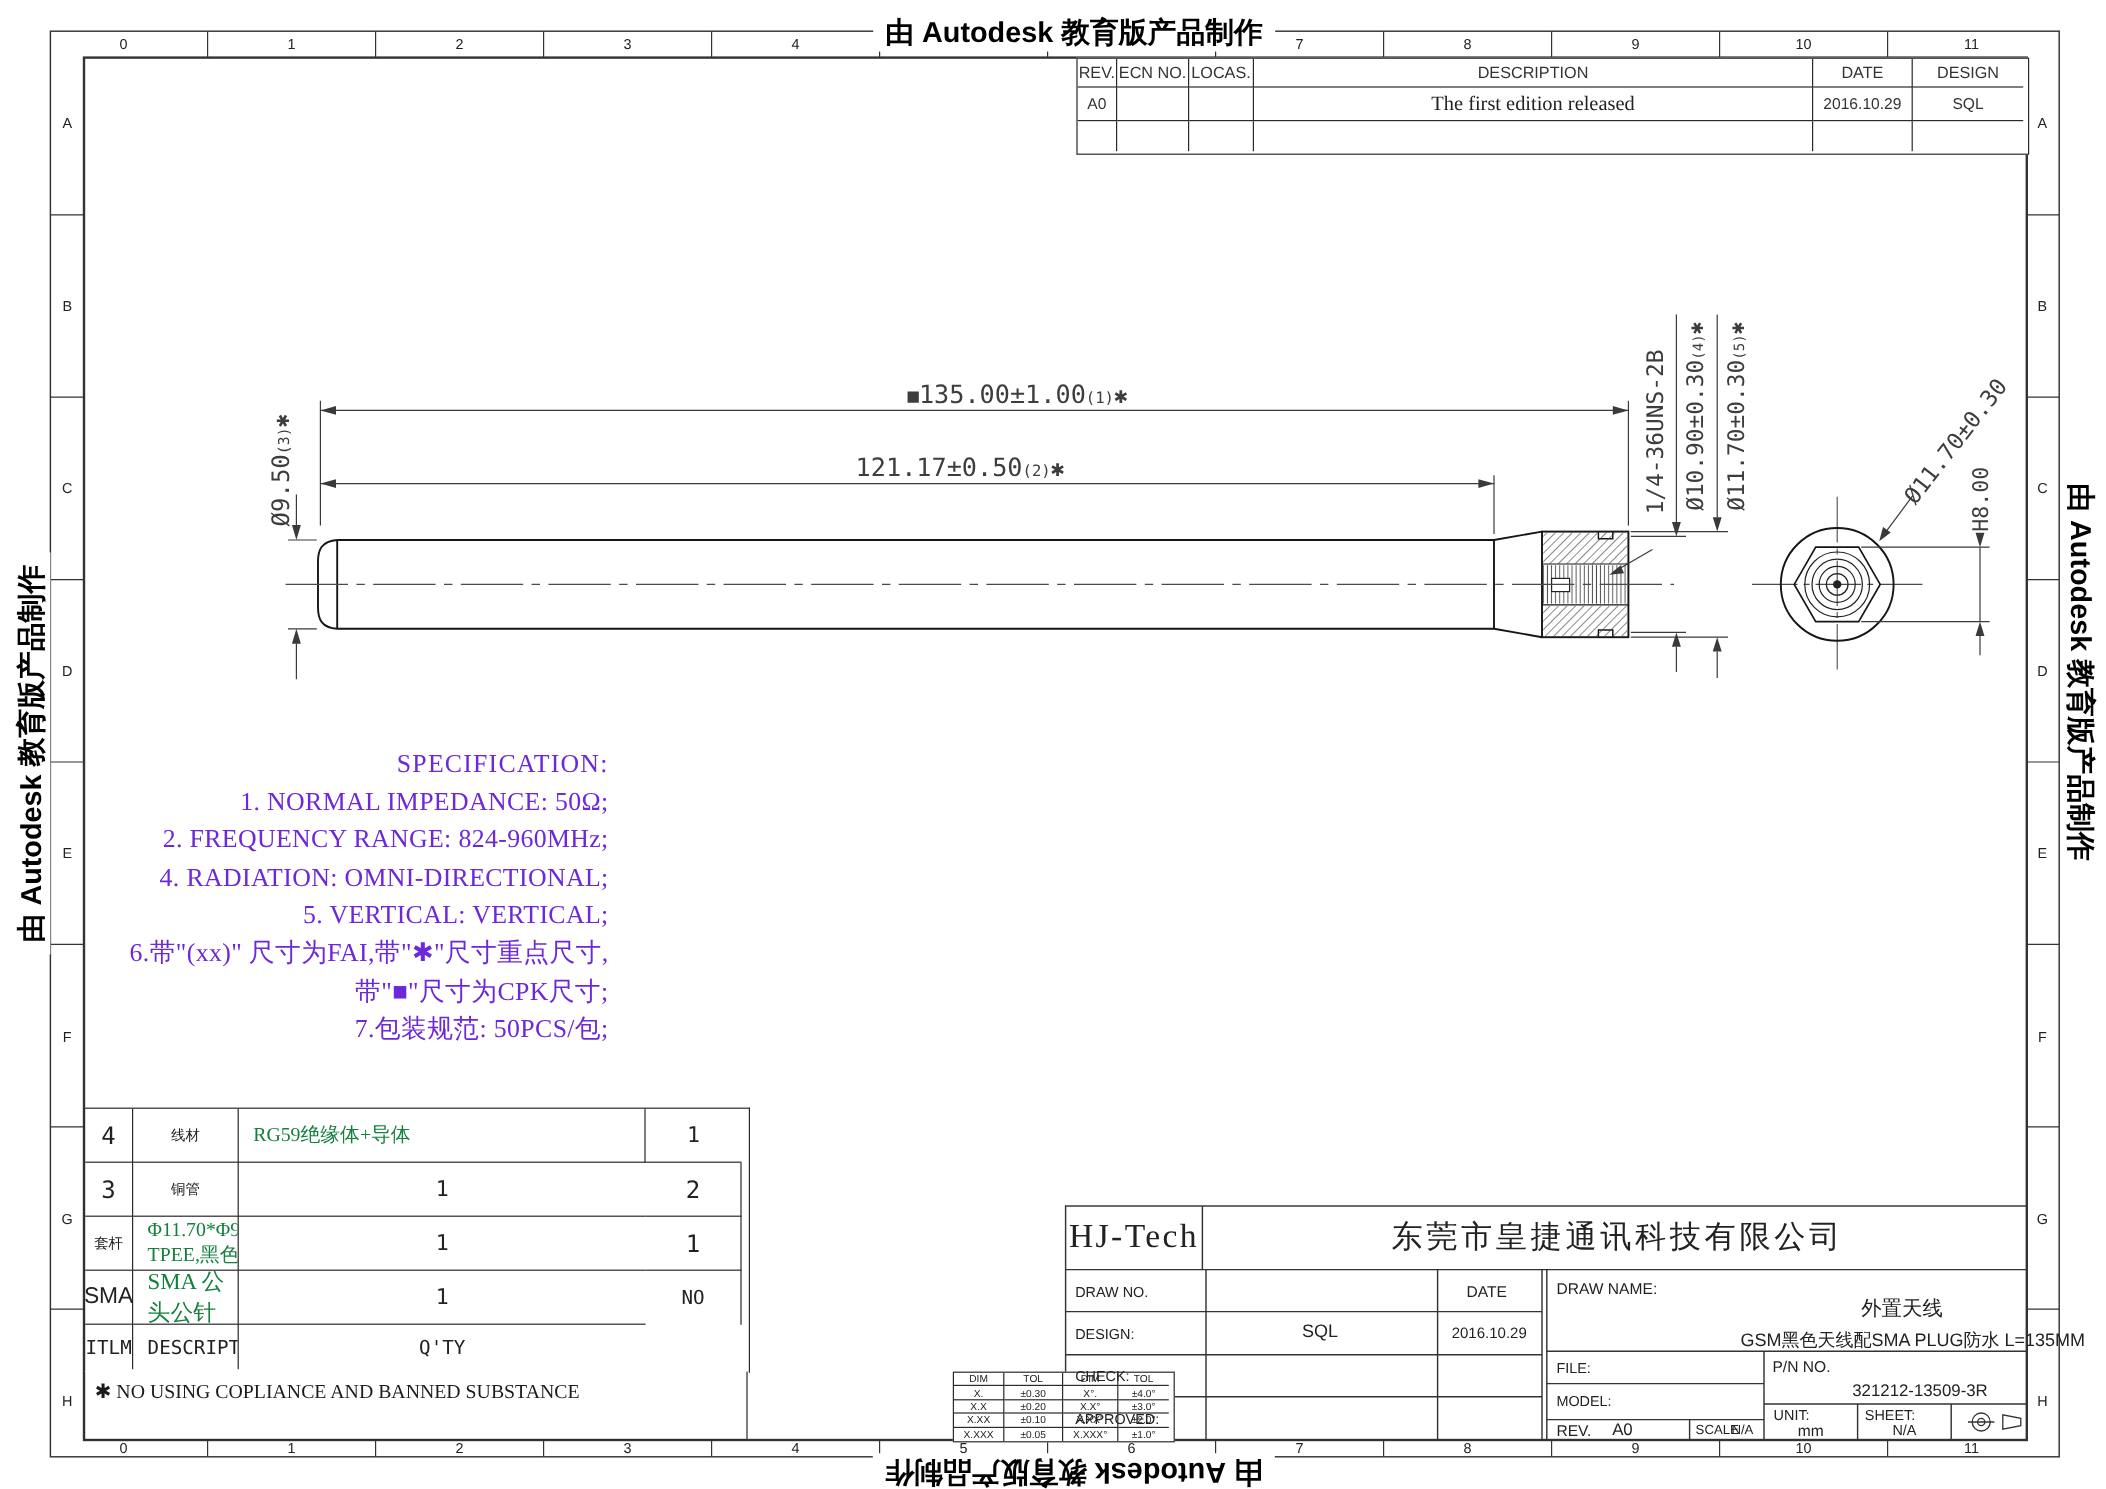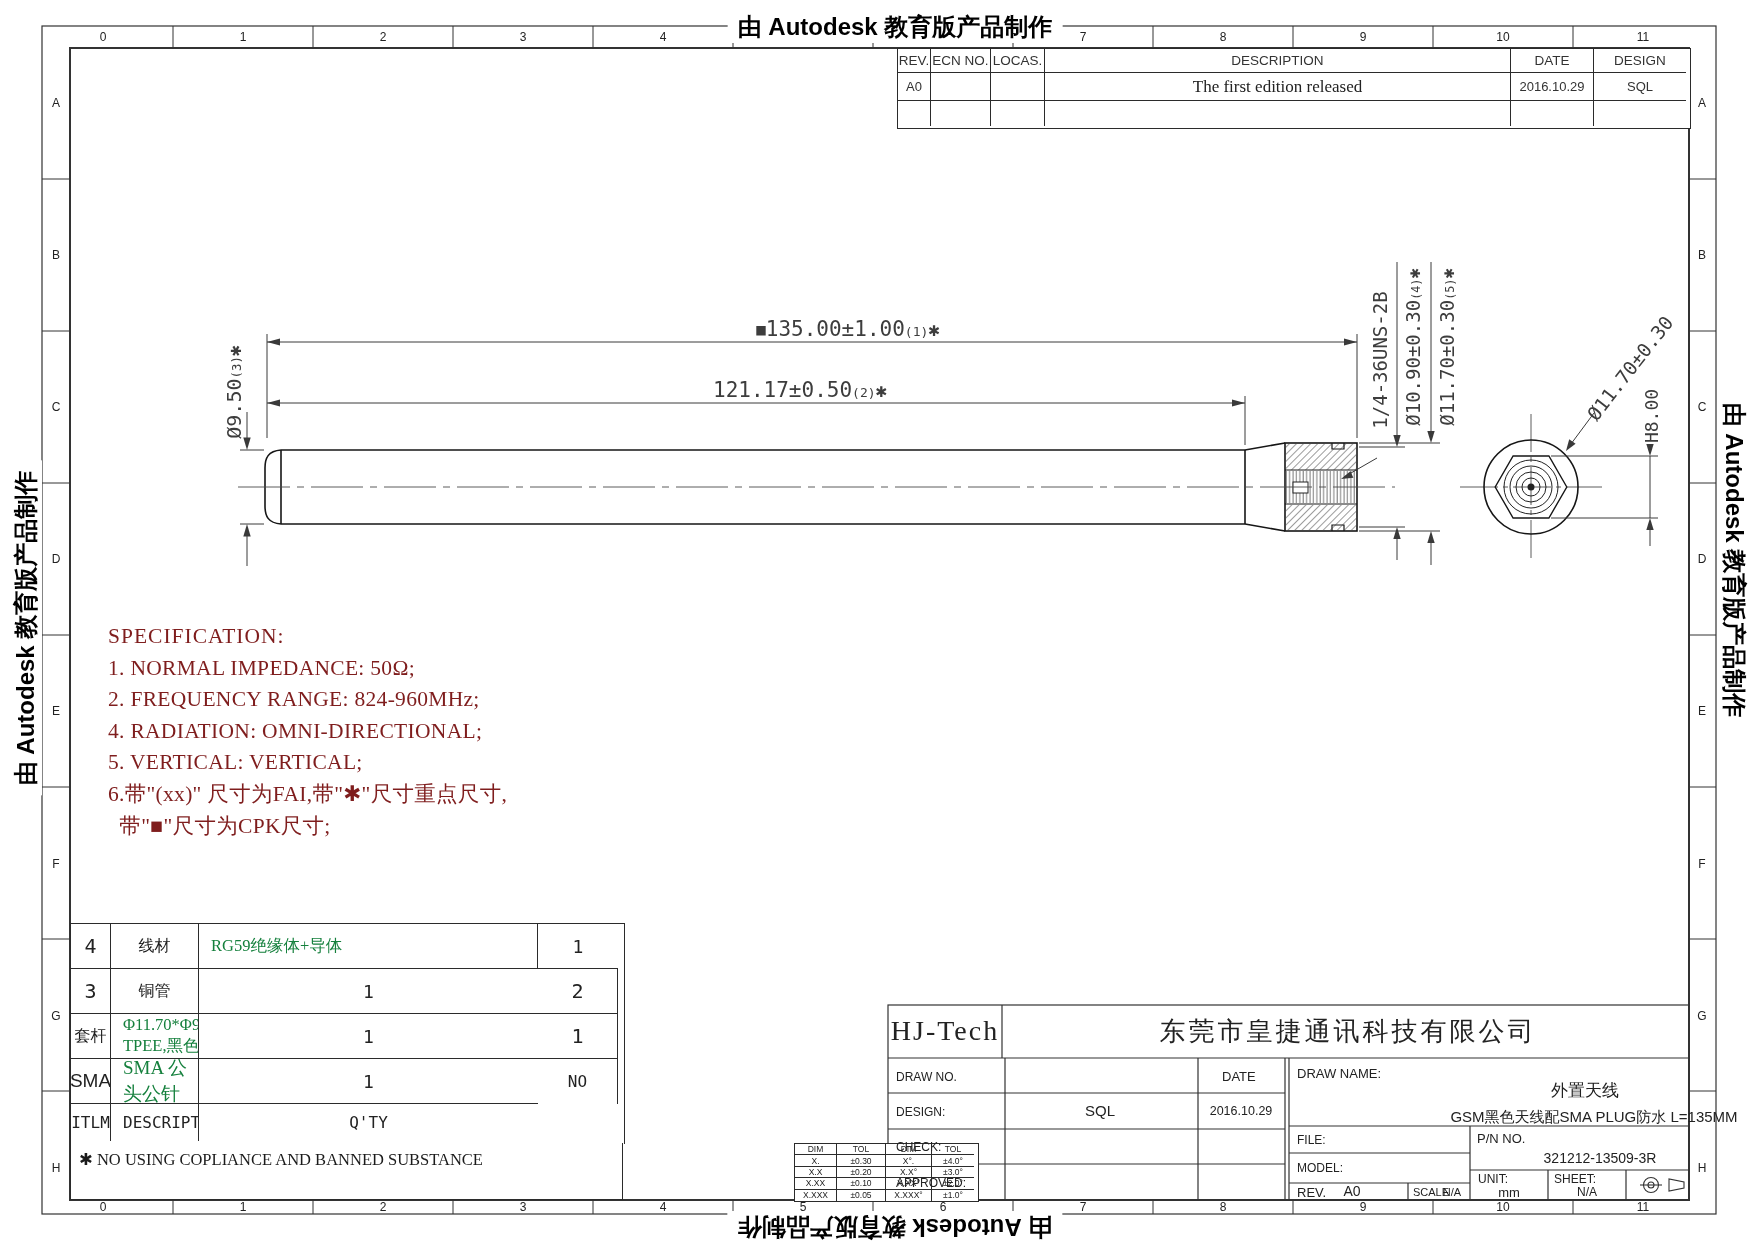--- a/index.html
+++ b/index.html
@@ -19,36 +19,36 @@
   
   .dim{position:absolute;white-space:nowrap;font-family:"DejaVu Sans Mono",monospace;
        color:#3d3d3d;z-index:3;}
   .hctr{transform:translate(-50%,-50%);}
   .rot{transform:translate(-50%,-50%) rotate(-90deg);}
   .ref{font-size:0.62em;}
   .star{font-size:0.9em;}
   .sq{font-size:0.75em;vertical-align:1px;}
   
   .spec{position:absolute;left:108px;top:621px;z-index:3;font-family:"Liberation Serif",serif;
-        font-size:21.5px;color:#7f1d1d;letter-spacing:0.3px;}
+        font-size:21.5px;color:#6d28d9;letter-spacing:0.3px;text-align:right;}
   .spec-line{white-space:pre;height:31.6px;line-height:31.6px;}
   
   .gtbl{position:absolute;display:grid;border:1.6px solid #2b2b2b;background:#fff;z-index:3;}
   .cell{display:flex;align-items:center;justify-content:center;overflow:hidden;
         border-right:1px solid #2b2b2b;border-bottom:1px solid #2b2b2b;}
   .cell.noR{border-right:none;}
   .cell.noB{border-bottom:none;}
   .cell.lft{justify-content:flex-start;padding-left:12px;}
   
   .rev-hdr{font:13.5px "Liberation Sans",sans-serif;color:#333;}
   .rev-desc{font-family:"Liberation Serif",serif;font-size:17px;color:#222;}
   .rev-val{font:13px "Liberation Sans",sans-serif;color:#333;}
   
   .bom-no{font:20px "DejaVu Sans Mono",monospace;color:#222;}
-  .bom-cn{font-size:16px;color:#1b1b1b;font-family:Liberation Sans, sans-serif;}
+  .bom-cn{font-size:12px;color:#1b1b1b;font-family:Liberation Sans, sans-serif;}
   .bom-desc{font-size:16.5px;color:#15803d;font-family:"Liberation Serif",serif;}
   .bom-hdr{font:16px "DejaVu Sans Mono",monospace;color:#222;}
   .compliance{position:absolute;left:70px;top:1143px;width:553px;height:57px;z-index:3;
       border:1.6px solid #2b2b2b;border-top:none;box-sizing:border-box;background:#fff;
       font-family:"Liberation Serif",serif;font-size:16.5px;color:#1b1b1b;padding:5px 0 0 8px;line-height:24px;}
   .cb{display:inline-block;width:13px;height:13px;border:1px solid #555;margin:0 4px -2px 9px;
       font:11px/12px "Liberation Sans",sans-serif;text-align:center;color:#8a8a8a;}
   
   .tol-cell{font:8.5px "Liberation Sans",sans-serif;color:#222;}
   
@@ -258,20 +258,21 @@
   </div>
 
   <div class="spec">
     <div class="spec-line" style="letter-spacing:1px;">SPECIFICATION:</div>
     <div class="spec-line">1. NORMAL IMPEDANCE: 50Ω;</div>
     <div class="spec-line">2. FREQUENCY RANGE: 824-960MHz;</div>
     <div class="spec-line">4. RADIATION: OMNI-DIRECTIONAL;</div>
     <div class="spec-line">5. VERTICAL: VERTICAL;</div>
     <div class="spec-line">6.带"(xx)" 尺寸为FAI,带"✱"尺寸重点尺寸,</div>
     <div class="spec-line">  带"■"尺寸为CPK尺寸;</div>
+    <div class="spec-line">7.包装规范: 50PCS/包;</div>
   </div>
 
   <div class="gtbl" style="left:70px;top:923px;width:553px;height:220px;
        grid-template-columns:40px 88px 339px 80px;grid-template-rows:45px 45px 45px 45px 37px;border-bottom:none;">
     <div class="cell bom-no">4</div>
     <div class="cell bom-cn">线材</div>
     <div class="cell bom-desc lft">RG59绝缘体+导体</div>
     <div class="cell bom-no noR" style="font-size:18px;">1</div>
     <div class="cell bom-no">3</div>
     <div class="cell bom-cn">铜管</div>

